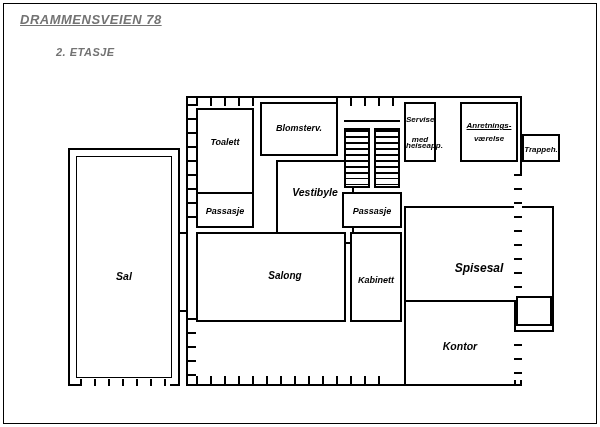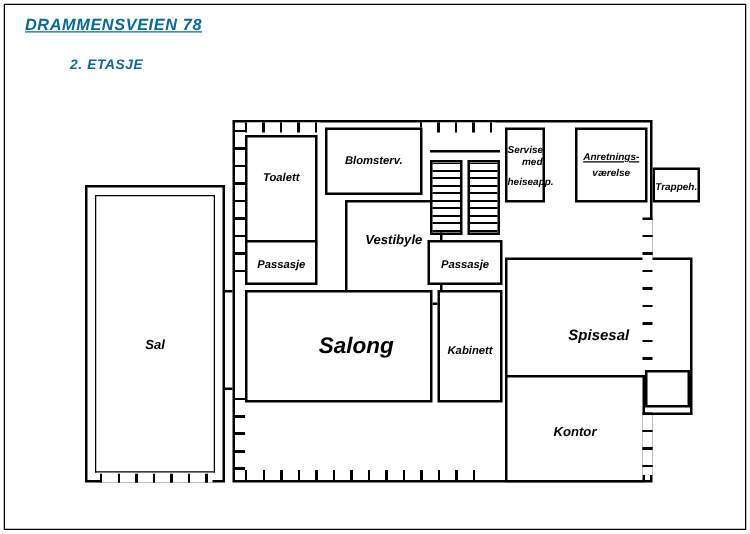--- a/index.html
+++ b/index.html
@@ -21,21 +21,21 @@
     top: 3px;
     width: 594px;
     height: 421px;
     border: 1px solid #000000;
     box-sizing: border-box;
   }
   .title {
     position: absolute;
     font-style: italic;
     font-weight: bold;
-    color: #0369a1;
+    color: #737373;
     white-space: nowrap;
     letter-spacing: 0.5px;
   }
   #title-main {
     left: 20px;
     top: 12px;
     font-size: 13px;
     text-decoration: underline;
   }
   #title-sub {
@@ -167,30 +167,30 @@
 
     <div class="room" style="left:342px; top:192px; width:60px; height:36px;">
       <div class="room-label label-sm" style="top:11px;">Passasje</div>
     </div>
 
     <div class="stairs" style="left:344px; top:128px; width:56px; height:60px;"></div>
     <div class="stair-split" style="left:368px; top:128px; width:8px; height:60px;"></div>
     <div class="thin" style="left:344px; top:120px; width:56px; height:2px;"></div>
 
     <div class="room" style="left:196px; top:232px; width:150px; height:90px;">
-      <div class="room-label" style="top:36px; font-size:18px;padding-left:28px;">Salong</div>
+      <div class="room-label" style="top:36px; font-size:10px;padding-left:28px;">Salong</div>
     </div>
 
     <div class="room" style="left:350px; top:232px; width:52px; height:90px;">
       <div class="room-label label-sm" style="top:40px;">Kabinett</div>
     </div>
 
     <div class="room" style="left:404px; top:102px; width:32px; height:60px;padding-left:22px;">
       <div class="room-label label-xs" style="top:10px;">Servise</div>
-      <div class="room-label label-xs" style="top:20px;text-align:right;">med</div>
+      <div class="room-label label-xs" style="top:30px;">med</div>
       <div class="room-label label-xs" style="top:36px;">heiseapp.</div>
     </div>
 
     <div class="room" style="left:460px; top:102px; width:58px; height:60px;">
       <div class="room-label label-xs" style="top:16px;text-decoration:underline;">Anretnings-</div>
       <div class="room-label label-xs" style="top:29px;">værelse</div>
     </div>
 
     <div class="room" style="left:522px; top:134px; width:38px; height:28px;text-decoration:underline;">
       <div class="room-label label-xs" style="top:8px;">Trappeh.</div>

